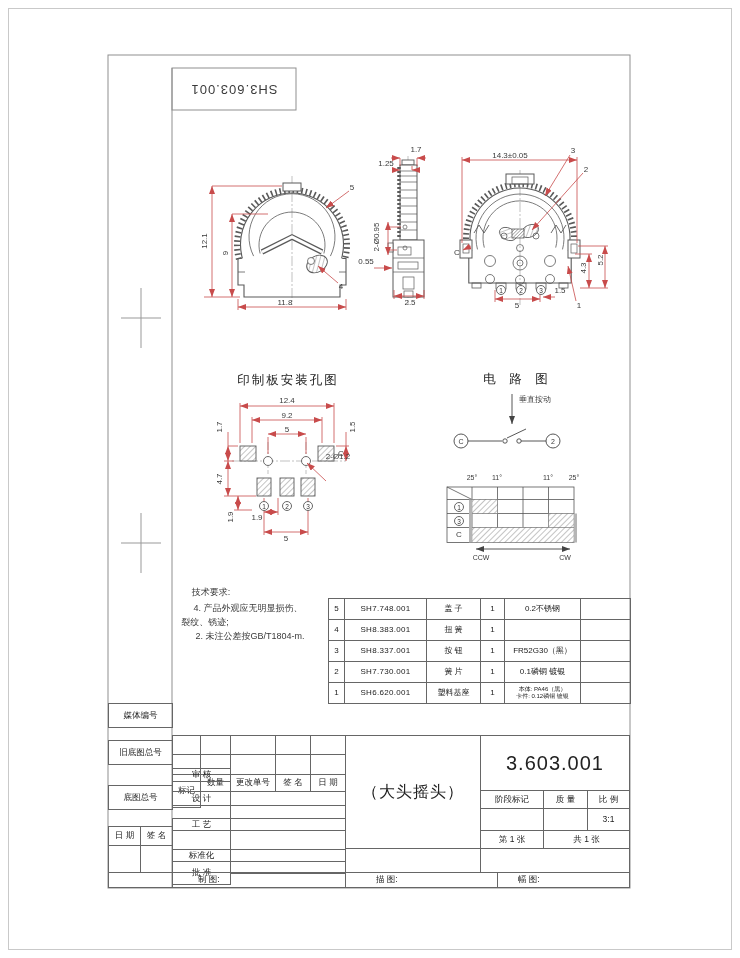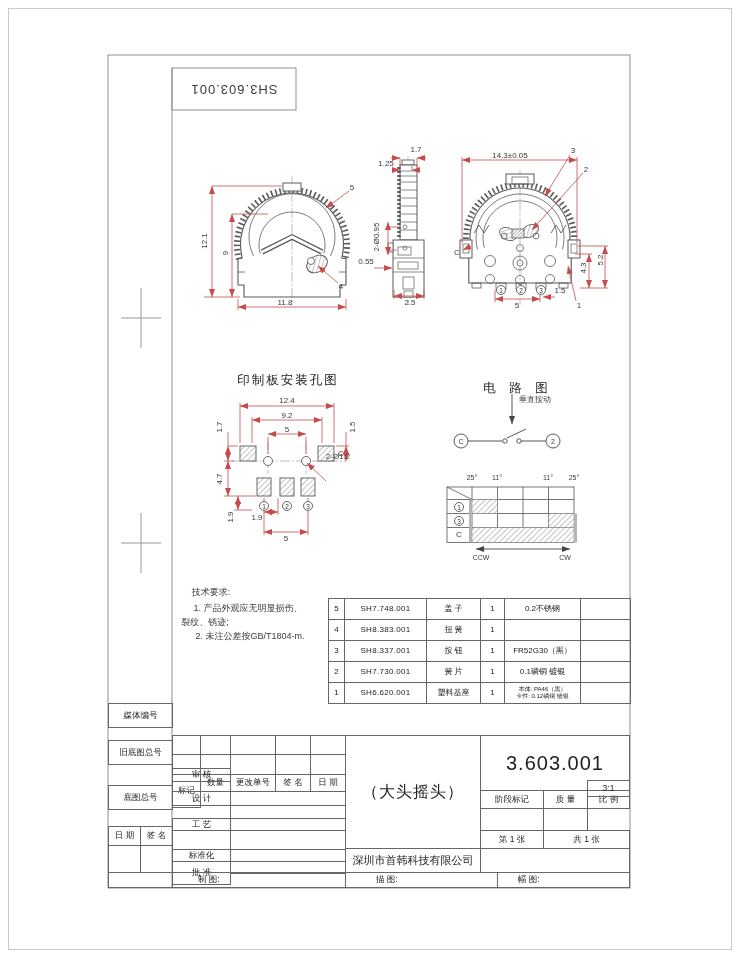--- a/index.html
+++ b/index.html
@@ -305,36 +305,36 @@
 <span class="lb" style="left:341px;top:454px">C</span>
 <span class="lb rot" style="left:220px;top:479px">4.7</span>
 <span class="lb" style="left:338px;top:457px">2-Ø1.2</span>
 <span class="lb rot" style="left:231px;top:517px">1.9</span>
 <span class="lb" style="left:257px;top:518px">1.9</span>
 <span class="lb" style="left:286px;top:539px">5</span>
 <span class="pin" style="left:264px;top:506px">1</span>
 <span class="pin" style="left:287px;top:506px">2</span>
 <span class="pin" style="left:308px;top:506px">3</span>
 
-<span class="lb ttl2" style="left:518px;top:388px">电 路 图</span>
+<span class="lb ttl2" style="left:518px;top:379px">电 路 图</span>
 <span class="lb" style="left:535px;top:400px">垂直按动</span>
 <span class="lb f7" style="left:461px;top:441px">C</span>
 <span class="lb f7" style="left:553px;top:441px">2</span>
 <span class="lb f7" style="left:472px;top:477px">25°</span>
 <span class="lb f7" style="left:497px;top:477px">11°</span>
 <span class="lb f7" style="left:548px;top:477px">11°</span>
 <span class="lb f7" style="left:574px;top:477px">25°</span>
 <span class="pin" style="left:459px;top:507px">1</span>
 <span class="pin" style="left:459px;top:521px">3</span>
 <span class="lb" style="left:459px;top:535px">C</span>
 <span class="lb f7" style="left:481px;top:557px">CCW</span>
 <span class="lb f7" style="left:565px;top:557px">CW</span>
 
 <span class="lb f9" style="left:211px;top:592px">技术要求:</span>
-<span class="lb f9" style="left:248px;top:608px">1. 产品外观应无明显损伤、</span>
+<span class="lb f9" style="left:248px;top:608px">4. 产品外观应无明显损伤、</span>
 <span class="lb f9" style="left:205px;top:622px">裂纹、锈迹;</span>
 <span class="lb f9" style="left:250px;top:636px">2. 未注公差按GB/T1804-m.</span>
 
 <div id="bom">
 <table>
 <colgroup>
           <col style="width:16px">
           <col style="width:82px">
           <col style="width:54px">
           <col style="width:24px">
@@ -422,28 +422,27 @@
 <div class="cell" style="left:230px;top:818px;width:116px;height:13px"></div>
 <div class="cell" style="left:172px;top:830px;width:59px;height:20px"></div>
 <div class="cell" style="left:230px;top:830px;width:116px;height:20px"></div>
 <div class="cell" style="left:172px;top:849px;width:59px;height:13px">标准化</div>
 <div class="cell" style="left:230px;top:849px;width:116px;height:13px"></div>
 <div class="cell" style="left:172px;top:861px;width:59px;height:24px">批  准</div>
 <div class="cell" style="left:230px;top:861px;width:116px;height:13px"></div>
 <div class="cell cl" style="left:172px;top:872px;width:174px;height:16px;padding-left:25px">制  图:</div>
 
 <div class="cell" style="left:345px;top:735px;width:136px;height:114px;font-size:16px;letter-spacing:1px">（大头摇头）</div>
-<div class="cell" style="left:345px;top:848px;width:136px;height:25px;font-size:11px">深圳市首韩科技有限公司</div>
 <div class="cell cl" style="left:345px;top:872px;width:153px;height:16px;padding-left:30px">描  图:</div>
 <div class="cell cl" style="left:497px;top:872px;width:133px;height:16px;padding-left:20px">幅  图:</div>
 
 <div class="cell" style="left:480px;top:735px;width:150px;height:56px;font-size:20px;letter-spacing:1px">3.603.001</div>
 <div class="cell" style="left:480px;top:790px;width:64px;height:19px">阶段标记</div>
 <div class="cell" style="left:543px;top:790px;width:45px;height:19px">质  量</div>
 <div class="cell" style="left:587px;top:790px;width:43px;height:19px">比  例</div>
 <div class="cell" style="left:480px;top:808px;width:64px;height:23px"></div>
 <div class="cell" style="left:543px;top:808px;width:45px;height:23px"></div>
-<div class="cell" style="left:587px;top:780px;width:43px;height:17px">3:1</div>
+<div class="cell" style="left:587px;top:808px;width:43px;height:23px">3:1</div>
 <div class="cell" style="left:480px;top:830px;width:64px;height:19px">第 1 张</div>
 <div class="cell" style="left:543px;top:830px;width:87px;height:19px">共 1 张</div>
 <div class="cell" style="left:480px;top:848px;width:150px;height:25px"></div>
 
 </div>
 
 </body></html>

